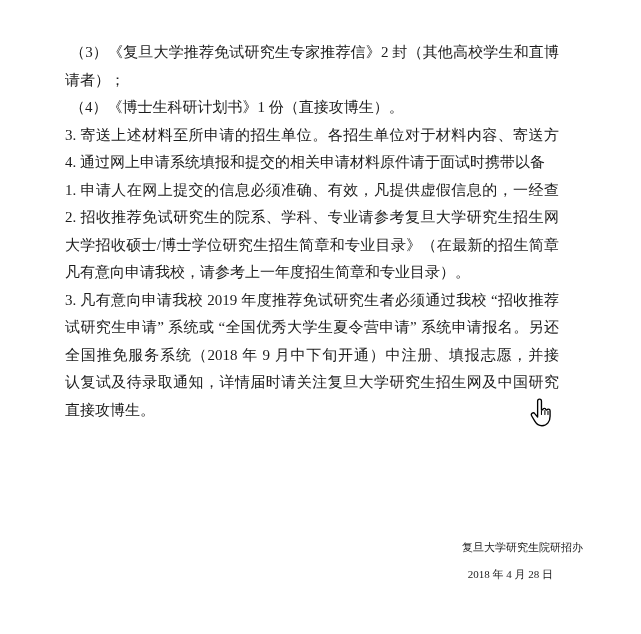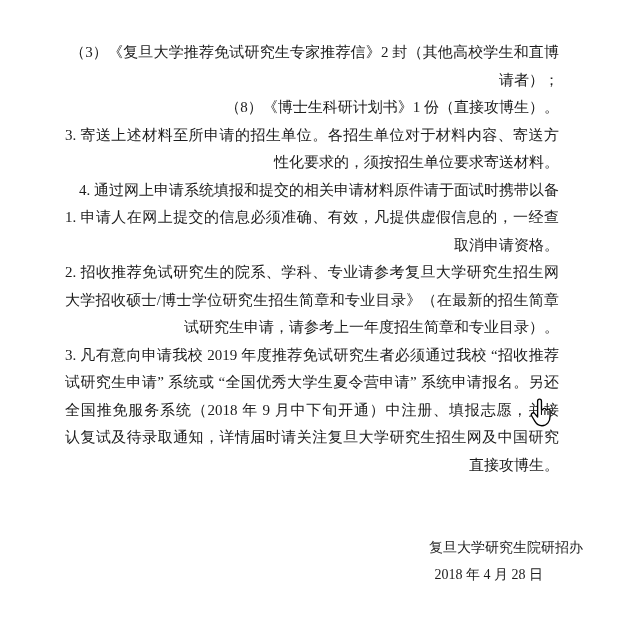--- a/index.html
+++ b/index.html
@@ -20,42 +20,42 @@
     position: absolute;
     left: 65px;
     top: 39px;
     width: 494px;
     font-size: 15px;
     line-height: 27.5px;
   }
   .line {
     height: 27.5px;
     overflow: hidden;
-    text-align: right;
+    text-align: left;
   }
   .line.fill {
     text-align: justify;
     text-align-last: justify;
   }
   .line.indent {
     padding-left: 5px;
   }
   .sig-line {
     position: absolute;
-    font-size: 14px;
+    font-size: 11px;
     line-height: 27.5px;
     white-space: nowrap;
   }
   .sig-office {
     top: 534px;
     right: 58px;
   }
   .sig-date {
     top: 561px;
-    right: 98px;
+    right: 88px;
     text-align: center;
   }
   .cursor {
     position: absolute;
     left: 529px;
     top: 398px;
     width: 23px;
     height: 29px;
     pointer-events: none;
   }
@@ -66,42 +66,40 @@
 <div class="page">
 
   <div class="text-block">
 
     <div class="paragraph">
       <div class="line indent fill">（3）《复旦大学推荐免试研究生专家推荐信》2 封（其他高校学生和直博生申</div>
       <div class="line">请者）；</div>
     </div>
 
     <div class="paragraph">
-      <div class="line indent">（8）《博士生科研计划书》1 份（直接攻博生）。</div>
+      <div class="line indent">（4）《博士生科研计划书》1 份（直接攻博生）。</div>
     </div>
 
     <div class="paragraph">
       <div class="line fill">3. 寄送上述材料至所申请的招生单位。各招生单位对于材料内容、寄送方式有个</div>
-      <div class="line">性化要求的，须按招生单位要求寄送材料。</div>
     </div>
 
     <div class="paragraph">
       <div class="line">4. 通过网上申请系统填报和提交的相关申请材料原件请于面试时携带以备验证。</div>
     </div>
 
 
     <div class="paragraph">
       <div class="line fill">1. 申请人在网上提交的信息必须准确、有效，凡提供虚假信息的，一经查实，将</div>
-      <div class="line">取消申请资格。</div>
     </div>
 
     <div class="paragraph">
       <div class="line fill">2. 招收推荐免试研究生的院系、学科、专业请参考复旦大学研究生招生网《复旦</div>
       <div class="line fill">大学招收硕士/博士学位研究生招生简章和专业目录》（在最新的招生简章和专</div>
-      <div class="line">试研究生申请，请参考上一年度招生简章和专业目录）。</div>
+      <div class="line">凡有意向申请我校，请参考上一年度招生简章和专业目录）。</div>
     </div>
 
     <div class="paragraph">
       <div class="line fill">3.  凡有意向申请我校 2019 年度推荐免试研究生者必须通过我校 “招收推荐免</div>
       <div class="line fill">试研究生申请” 系统或 “全国优秀大学生夏令营申请” 系统申请报名。另还须在</div>
       <div class="line fill">全国推免服务系统（2018 年 9 月中下旬开通）中注册、填报志愿，并接收、确</div>
       <div class="line fill">认复试及待录取通知，详情届时请关注复旦大学研究生招生网及中国研究生招生</div>
       <div class="line">直接攻博生。</div>
     </div>
 

